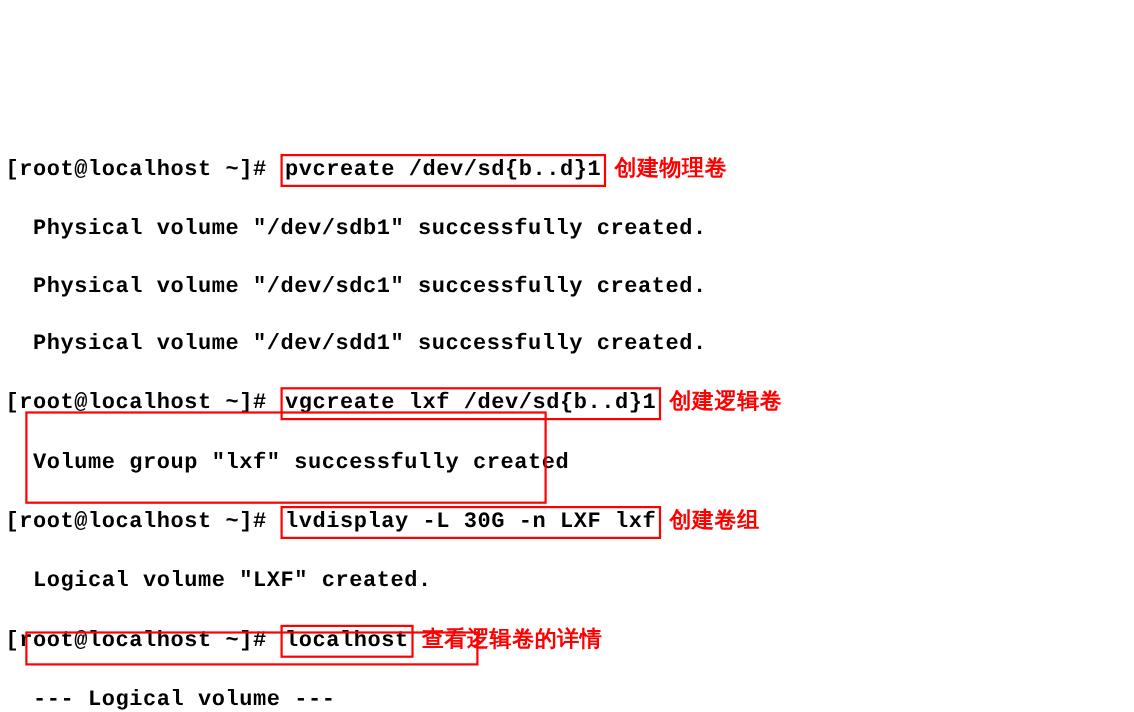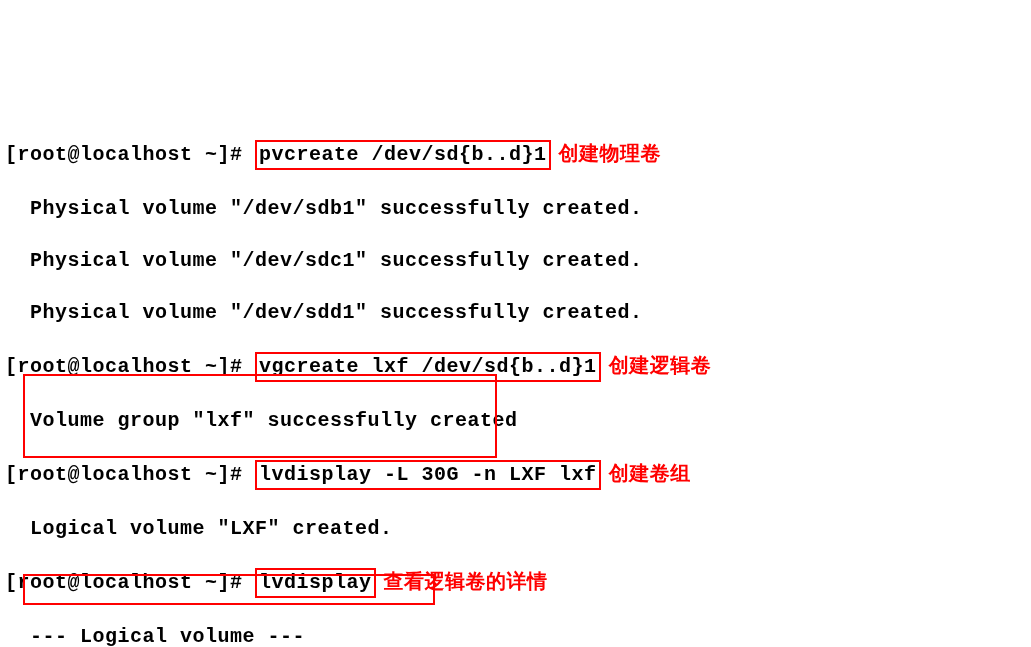--- a/index.html
+++ b/index.html
@@ -43,21 +43,21 @@
 
 <div class="container">
 <span class="line"><span>[root@localhost ~]#</span> <span class="box-red">pvcreate /dev/sd{b..d}1</span><span class="annotation">创建物理卷</span></span>
 <span class="line">  Physical volume "/dev/sdb1" successfully created.</span>
 <span class="line">  Physical volume "/dev/sdc1" successfully created.</span>
 <span class="line">  Physical volume "/dev/sdd1" successfully created.</span>
 <span class="line"><span>[root@localhost ~]#</span> <span class="box-red">vgcreate lxf /dev/sd{b..d}1</span><span class="annotation">创建逻辑卷</span></span>
 <span class="line">  Volume group "lxf" successfully created</span>
 <span class="line"><span>[root@localhost ~]#</span> <span class="box-red">lvdisplay -L 30G -n LXF lxf</span><span class="annotation">创建卷组</span></span>
 <span class="line">  Logical volume "LXF" created.</span>
-<span class="line"><span>[root@localhost ~]#</span> <span class="box-red">lvdisplay</span><span class="annotation">查看逻辑卷的详情</span></span>
+<span class="line"><span>[root@localhost ~]#</span> <span class="box-red">localhost</span><span class="annotation">查看逻辑卷的详情</span></span>
 <span class="line">  --- Logical volume ---</span>
 
 
 
 
 
 
 
 
 

